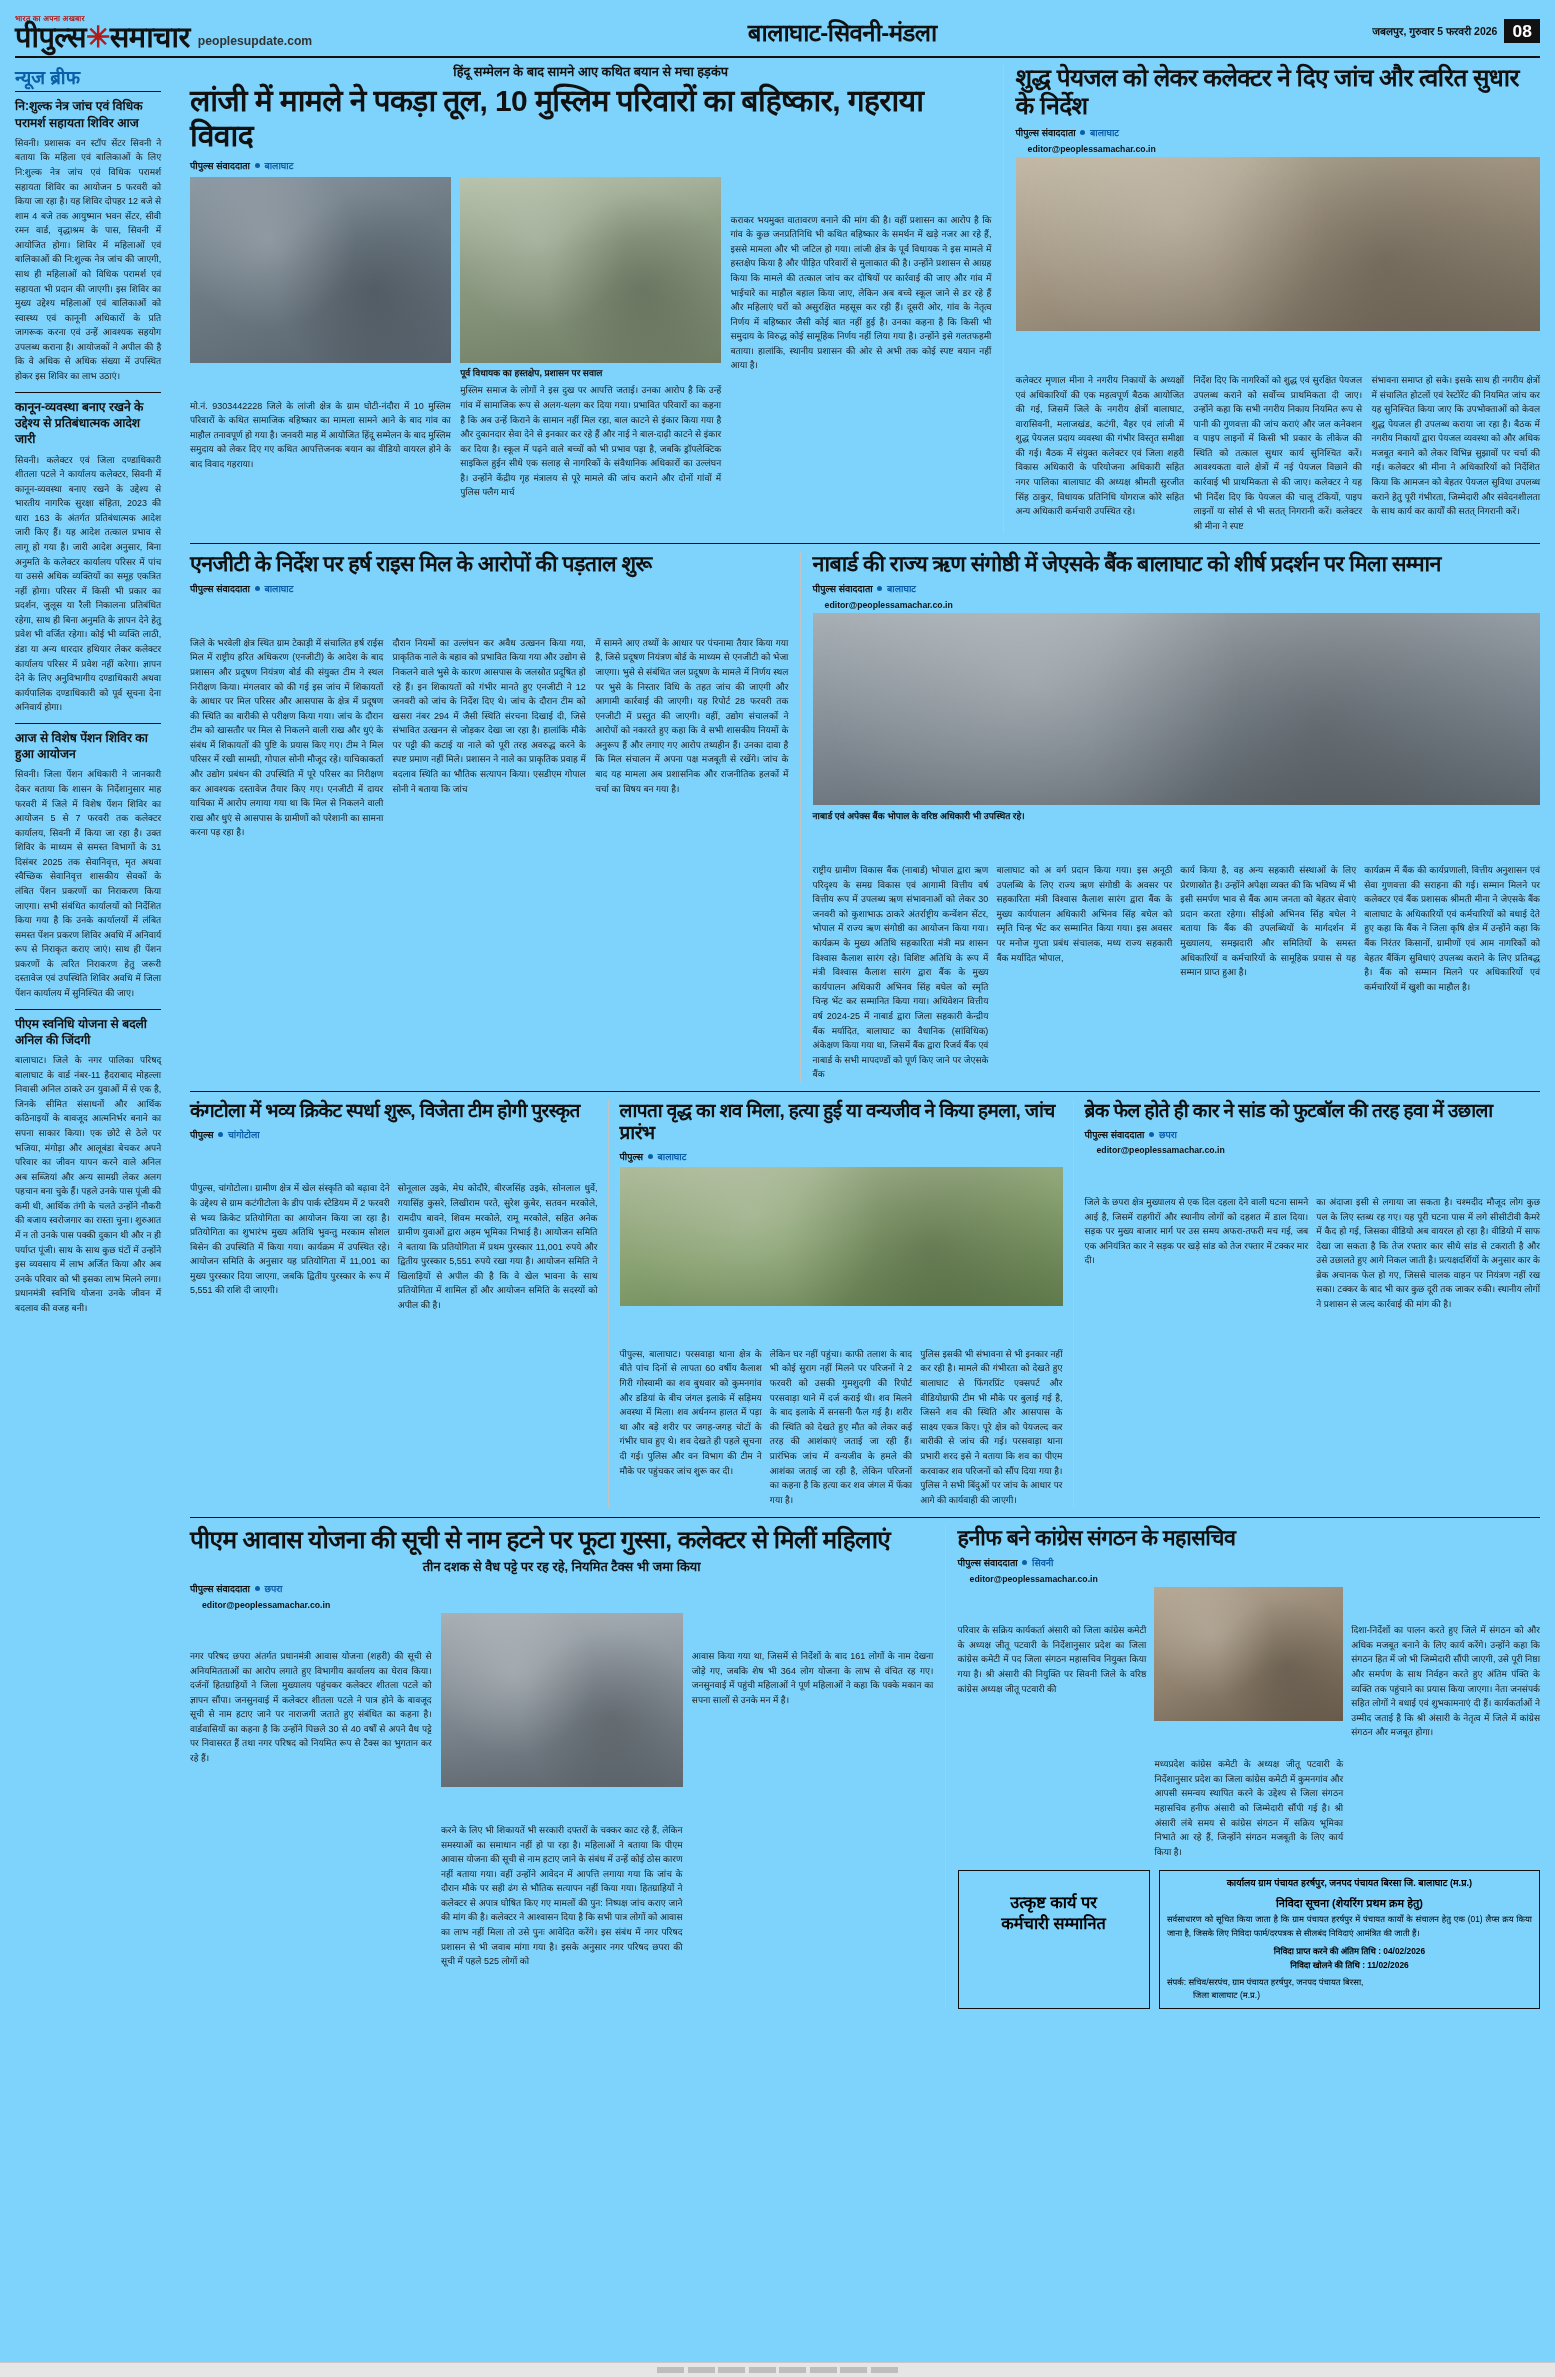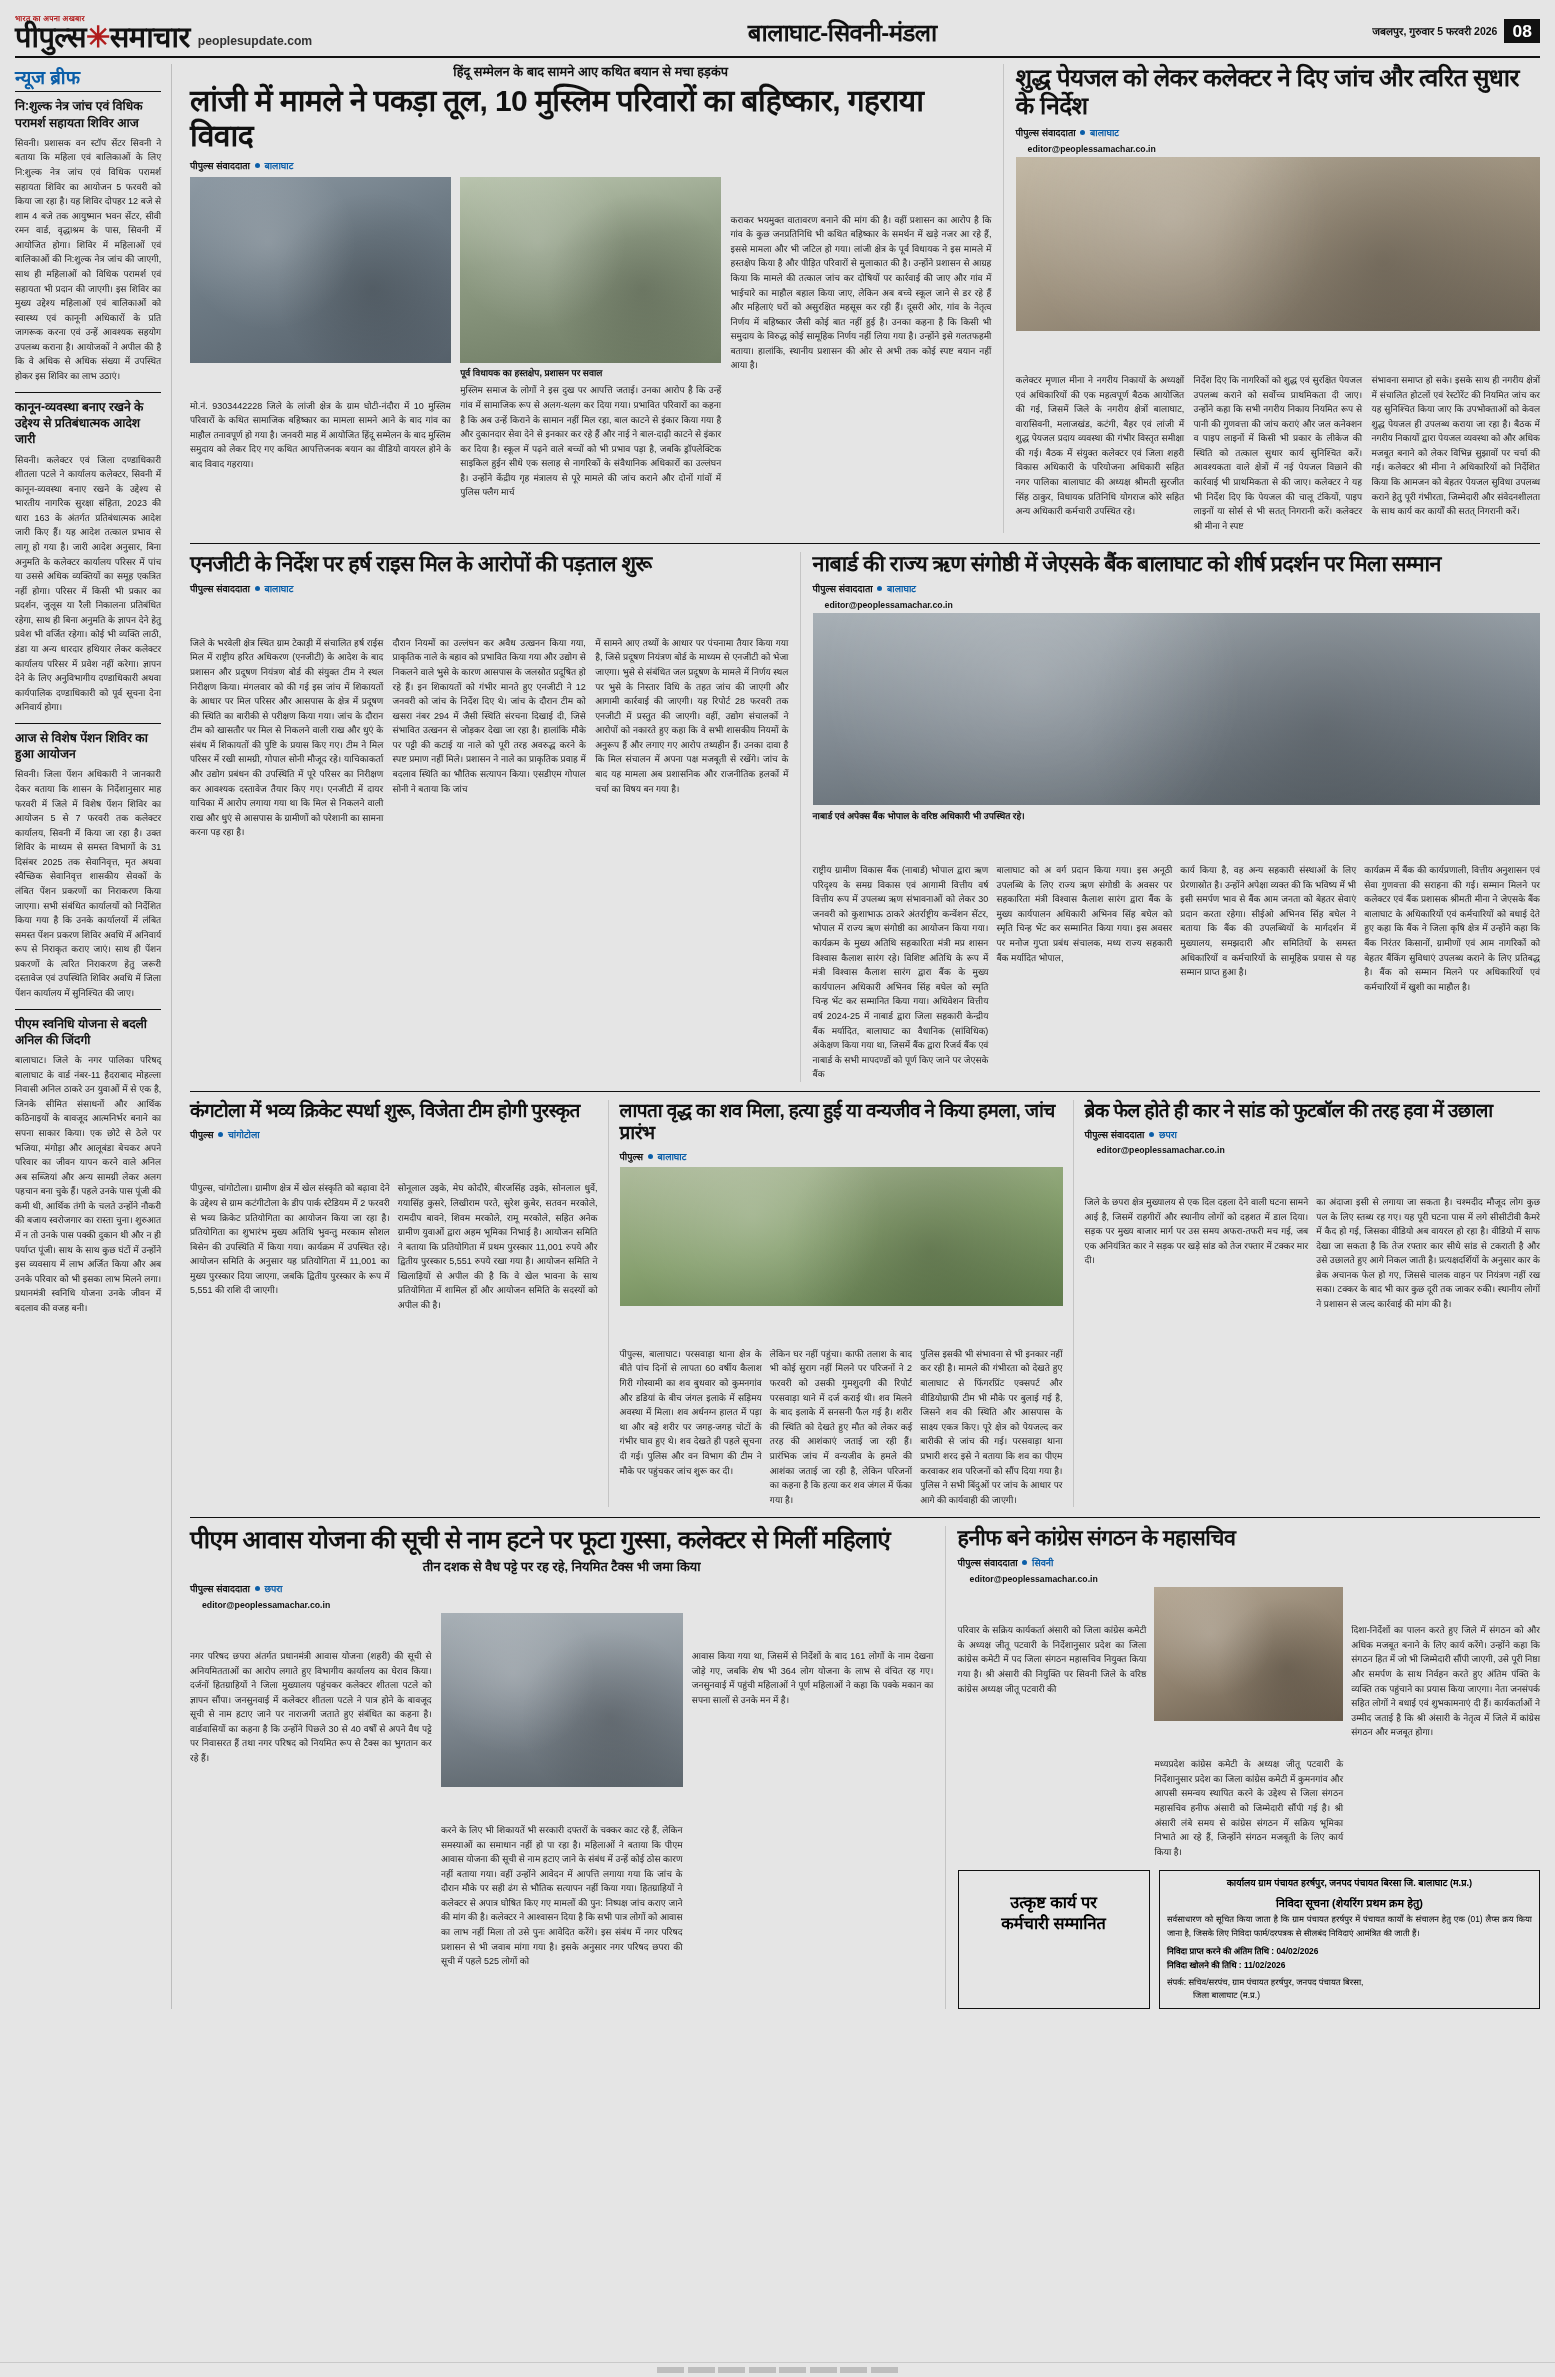--- a/index.html
+++ b/index.html
@@ -6,21 +6,21 @@
   html, body { margin:0; padding:0; }
   body {
     width: 1555px;
     background: #cfcfcf;
     font-family: "Liberation Sans", sans-serif;
     -webkit-font-smoothing: antialiased;
   }
   .page {
     width: 1555px;
     min-height: 2377px;
-    background: #e5e5e5;
+    background: #7dd3fc;
     position: relative;
     padding: 12.8px 15px 17.4px 15px;
   }
   
   .masthead {
     display:flex; align-items:center; justify-content:space-between;
     border-bottom: 2.3px solid #111; padding-bottom: 4.6px;
   }
   .mast-left { display:flex; align-items:flex-end; gap:8.1px; }
   .logo-block { display:flex; flex-direction:column; }
@@ -88,21 +88,21 @@
     background:
       radial-gradient(circle at 30% 35%, rgba(255,255,255,.18), rgba(0,0,0,0) 40%),
       radial-gradient(circle at 70% 60%, rgba(0,0,0,.18), rgba(0,0,0,0) 45%);
   }
   
   .notice-box { border:1.2px solid #111; padding:5.8px 7px; }
   .notice-head { text-align:center; font-size:9.3px; font-weight:bold; line-height:1.45; }
   .notice-title { text-align:center; font-size:11px; font-weight:bold; margin:4.6px 0 3.5px;}
   .notice-body { font-size:8.4px; line-height:1.6; text-align:justify; }
   .notice-foot { font-size:8.4px; line-height:1.55; margin-top:4.6px; }
-  .center { text-align:left; }
+  .center { text-align:center; }
   .award-box { border:1.2px solid #111; padding:21px; text-align:center; }
   .award-title { font-size:16.3px; font-weight:bold; line-height:1.3; }
   
   .footer-strip {
     position:absolute; left:0; right:0; bottom:0; height:15px;
     background:#e6e6e6; display:flex; align-items:center; justify-content:center; gap:3.5px;
     border-top:0.6px solid #c9c9c9;
   }
   .footer-strip span { display:block; width:27px; height:5.2px; background:#bdbdbd; }
   .colbox { flex:1; }

